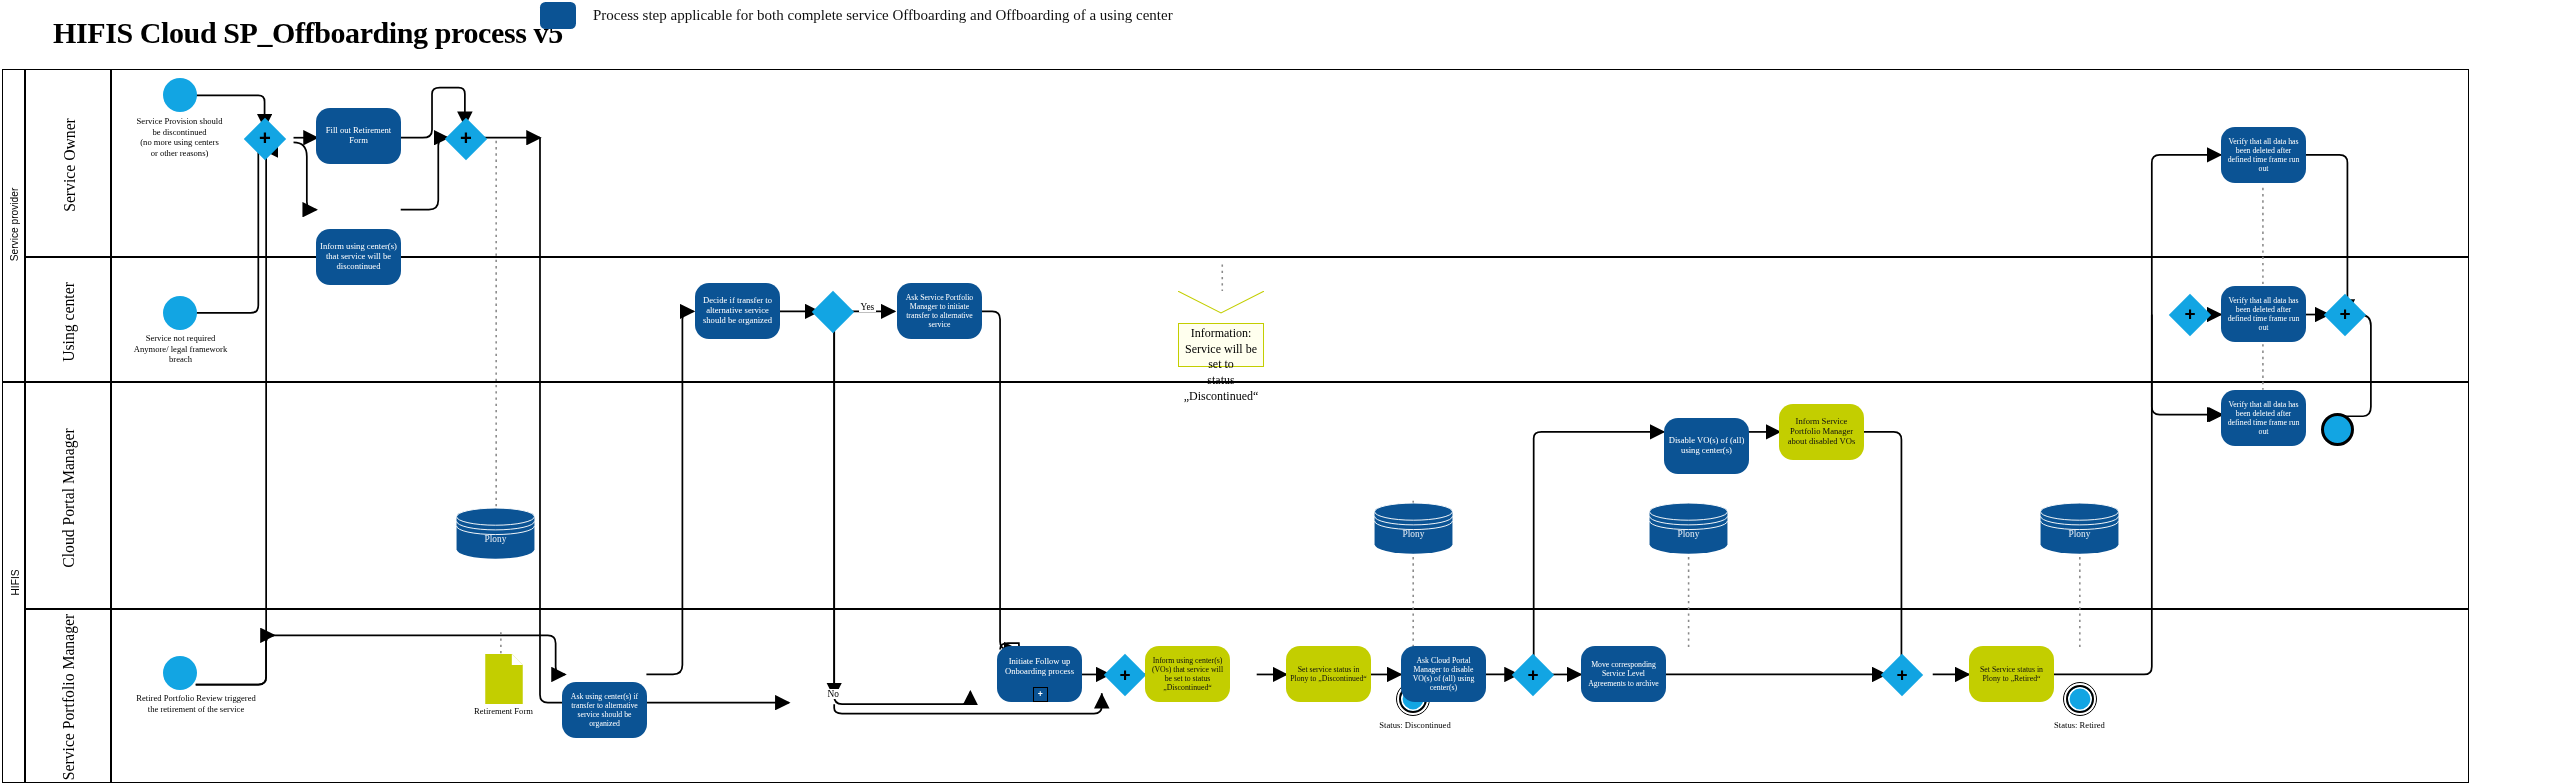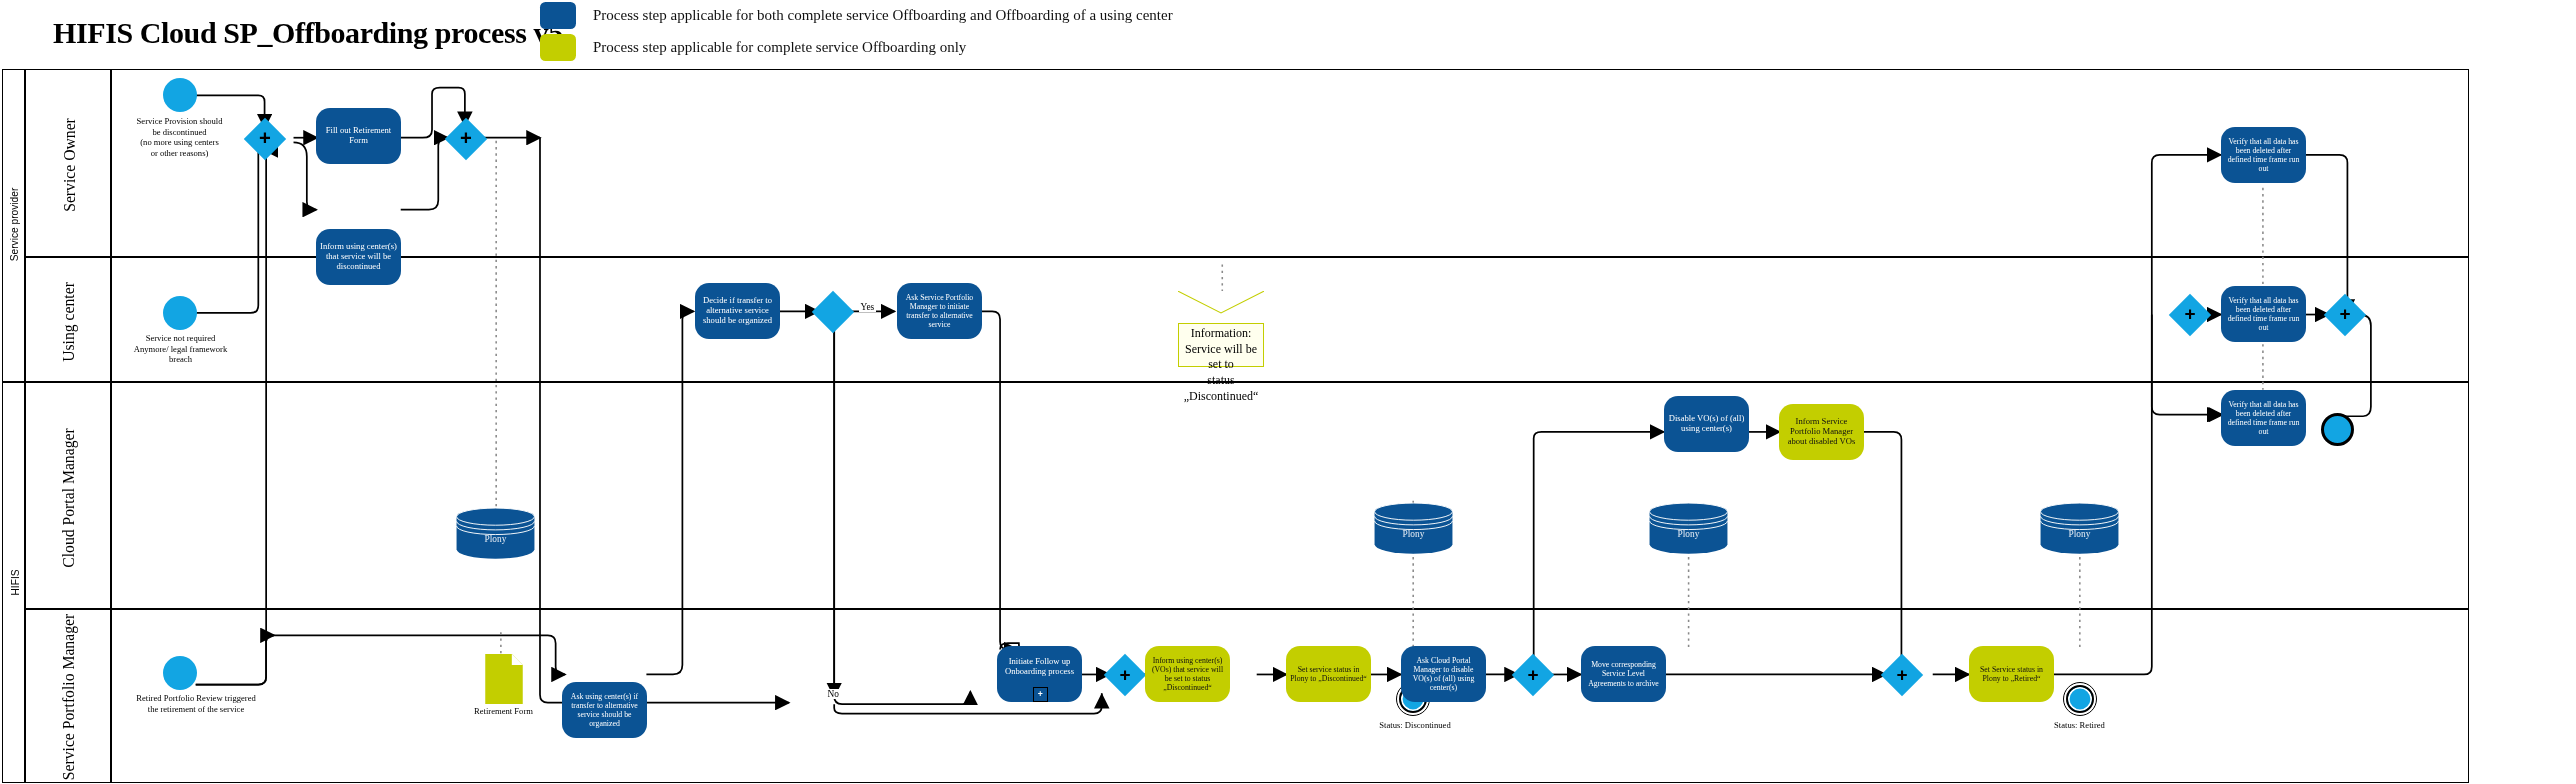--- a/index.html
+++ b/index.html
@@ -69,24 +69,20 @@
 </head>
 <body>
 
 <div id="page">
 
   <div id="title">HIFIS Cloud SP_Offboarding process v5</div>
 
   <div class="legend-row" style="left:540px;top:1.6px;">
     <div class="legend-sw" style="background:#0b5394;"></div>
     <div class="legend-tx">Process step applicable for both complete service Offboarding and Offboarding of a using center</div>
-  </div>
-  <div class="legend-row" style="left:540px;top:34px;">
-    <div class="legend-sw" style="background:#c3ce00;"></div>
-    <div class="legend-tx">Process step applicable for complete service Offboarding only</div>
   </div>
 
   <div class="poolcol" style="left:1.6px;top:69px;width:23.5px;height:313px;">
     <div class="poollbl" style="left:-47px;top:149px;width:117px;text-align:center;">Service provider</div>
   </div>
   <div class="poolcol" style="left:1.6px;top:382px;width:23.5px;height:401px;">
     <div class="poollbl" style="left:-27px;top:194px;width:78px;text-align:center;">HIFIS</div>
   </div>
 
   <div class="lanecol" style="left:25px;top:69px;width:86px;height:188px;">
@@ -255,21 +251,21 @@
   </svg>
 
   <div class="gw" style="left:2175px;top:300px;width:30px;height:30px;"></div>
   <div class="gwplus" style="left:2175px;top:304px;width:30px;font-size:19px;">+</div>
 
   <div class="task blue" style="left:2221px;top:286px;width:85px;height:56px;font-size:7.8px;">Verify that all data has been deleted after defined time frame run out</div>
 
   <div class="gw" style="left:2330px;top:300px;width:30px;height:30px;"></div>
   <div class="gwplus" style="left:2330px;top:304px;width:30px;font-size:19px;">+</div>
 
-  <div class="task blue" style="left:1664px;top:396px;width:85px;height:56px;font-size:8.6px;">Disable VO(s) of (all) using center(s)</div>
+  <div class="task blue" style="left:1664px;top:418px;width:85px;height:56px;font-size:8.6px;">Disable VO(s) of (all) using center(s)</div>
 
   <div class="task lime" style="left:1779px;top:404px;width:85px;height:56px;font-size:8.6px;">Inform Service Portfolio Manager about disabled VOs</div>
 
   <div class="task blue" style="left:2221px;top:390px;width:85px;height:56px;font-size:7.8px;">Verify that all data has been deleted after defined time frame run out</div>
 
   <div class="endev" style="left:2321px;top:413px;width:33px;height:33px;"></div>
 
   <div class="store" style="left:455px;top:507px;width:81px;height:52px;">
     <svg width="81" height="52" viewBox="0 0 104 66">
       <path d="M2,12 L2,54 A50,12 0 0 0 102,54 L102,12 Z" fill="#0b5394"></path>

